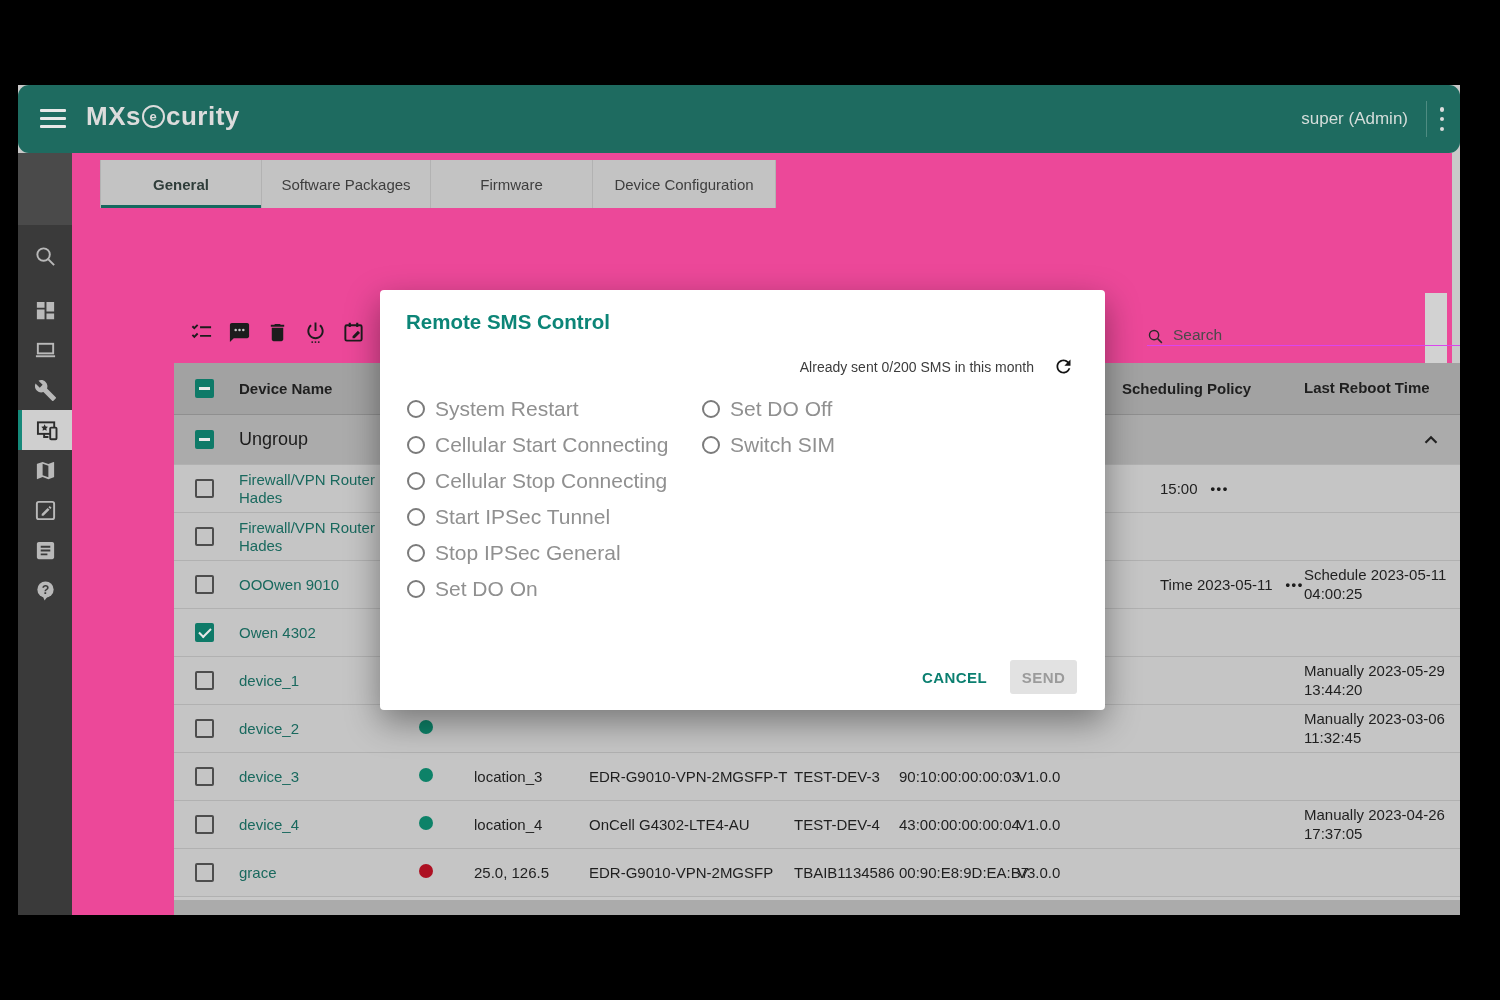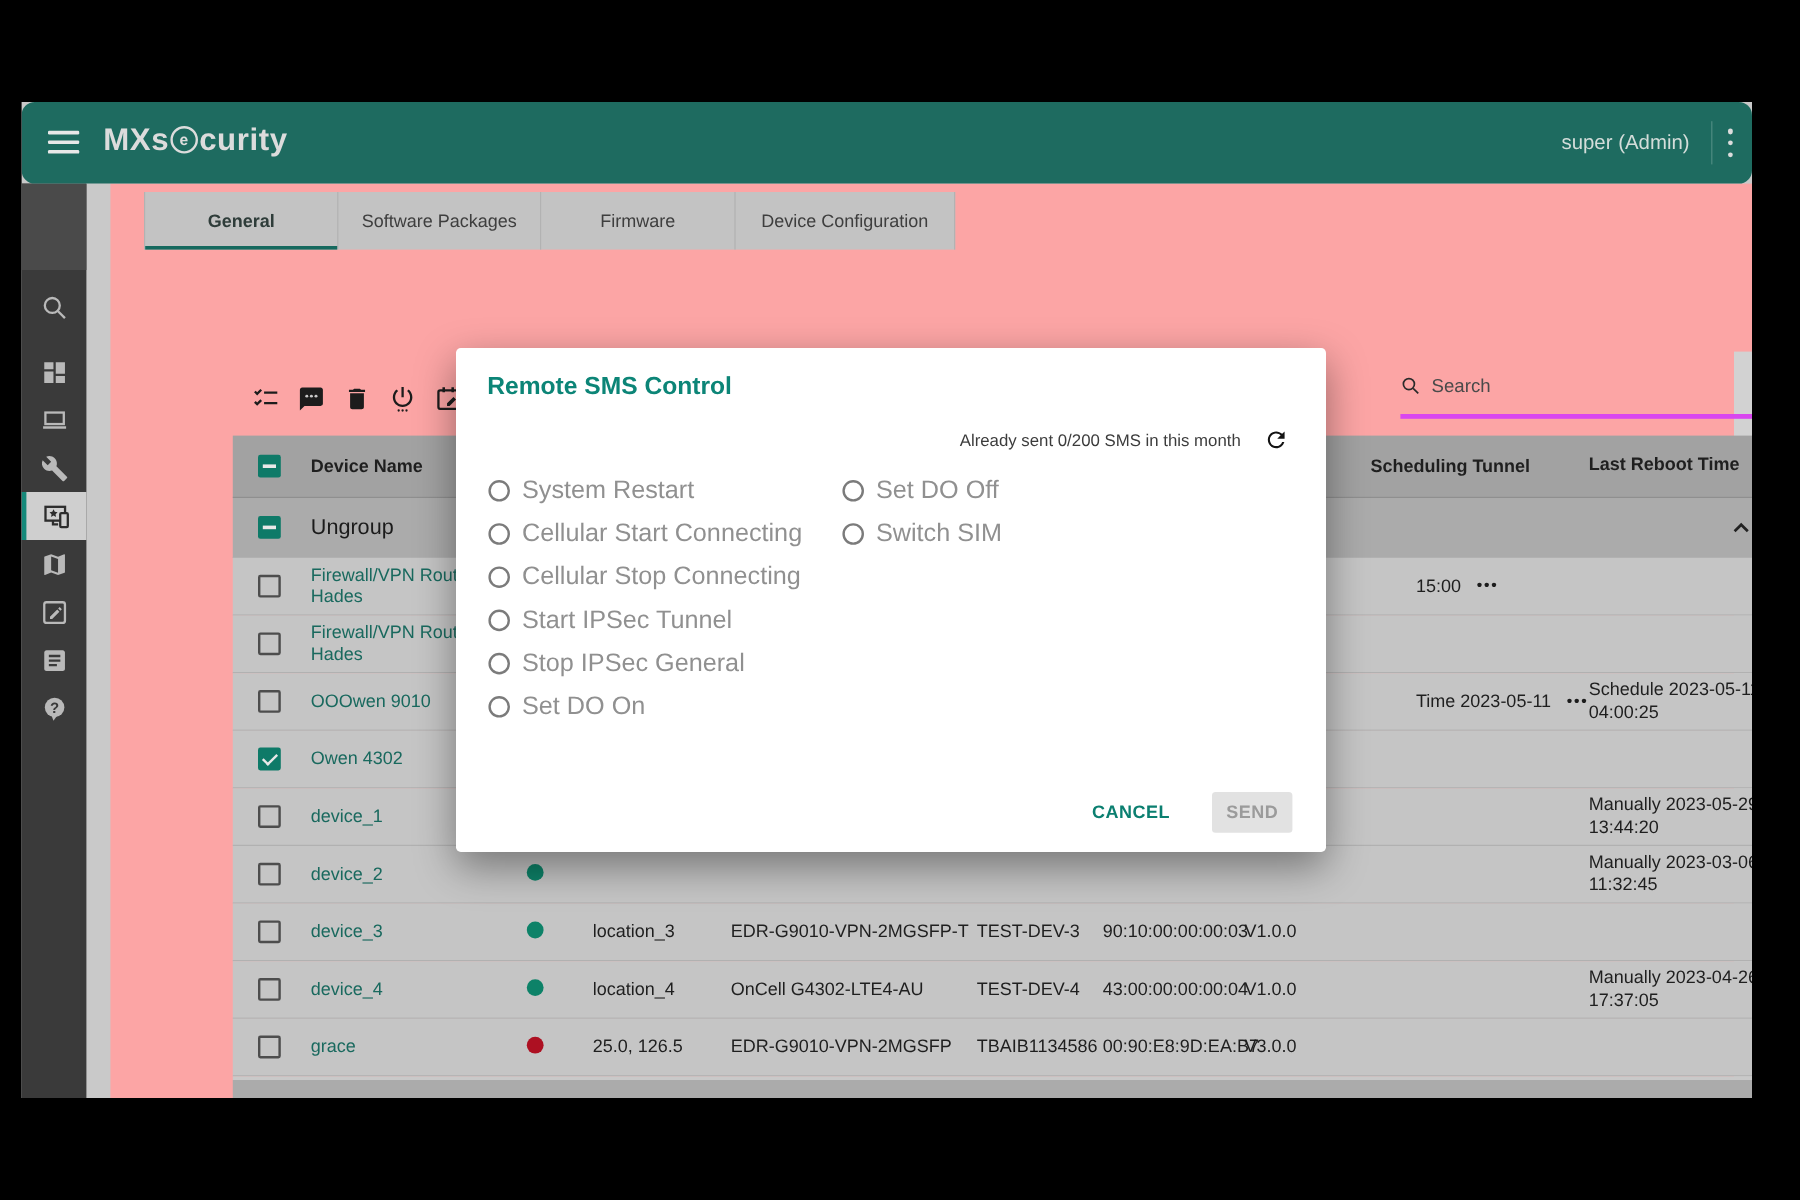--- a/index.html
+++ b/index.html
@@ -20,39 +20,39 @@
   .kebab i{width:4.5px;height:4.5px;border-radius:50%;background:#dcdcdc;}
 
   
   .sidebar{position:absolute;left:0;top:68px;width:54px;height:762px;background:#3a3a3a;z-index:4;}
   .side-search-bg{position:absolute;left:0;top:0;width:54px;height:72px;background:#4a4a4a;}
   .side-item{position:absolute;left:0;width:54px;height:40px;display:flex;align-items:center;justify-content:center;color:#b9b9b9;cursor:pointer;}
   .side-item svg{width:23px;height:23px;}
   .side-item.active{background:#cfcfcf;color:#2d2d2d;border-left:4px solid #15897a;width:50px;}
 
   
-  .content{position:absolute;left:54px;top:68px;width:1380px;height:762px;background:#fca5a5;margin-left:20px;}
+  .content{position:absolute;left:54px;top:68px;width:1380px;height:762px;background:#ec4899;}
   .scroll-track{position:absolute;right:5px;top:140px;bottom:0;width:22px;background:#d2d2d2;}
 
   
   .tabs{position:absolute;left:28px;top:7px;height:48px;display:flex;background:#c3c3c3;}
   .tab{height:48px;display:flex;align-items:center;justify-content:center;font-size:15px;color:#3e3e3e;
     border-right:1px solid #b2b2b2;box-sizing:border-box;cursor:pointer;position:relative;}
   .tab:first-child{border-left:1px solid #b2b2b2;}
   .tab.active{color:#2f3d3a;font-weight:700;}
   .tab.active::after{content:"";position:absolute;left:0;bottom:0;width:100%;height:3px;background:#15695e;}
 
   
   .toolbar-icons{position:absolute;left:110px;top:160px;display:flex;}
   .tool-btn{width:38px;height:38px;display:flex;align-items:center;justify-content:center;background:none;border:none;cursor:pointer;color:#1c1c1c;padding:0;}
   .tool-btn svg{width:23px;height:23px;}
   .chips{position:absolute;left:398px;top:163px;display:flex;gap:33px;}
   .chip{height:32px;display:flex;align-items:center;padding:0 15px;border-radius:16px;background:#b7cec8;
     color:#15675c;font-size:13.5px;font-weight:700;cursor:pointer;}
-  .search-box{position:absolute;left:1075px;top:160px;width:324px;height:32px;border-bottom:4px solid #d946ef;display:flex;align-items:flex-start;cursor:text;}
+  .search-box{position:absolute;left:1075px;top:160px;width:324px;height:32px;border-bottom:1px solid #d946ef;display:flex;align-items:flex-end;cursor:text;}
   .search-box svg{width:17px;height:17px;color:#2a2a2a;margin-right:7px;}
   .search-box input{border:none;background:transparent;outline:none;font-size:15.5px;color:#3c3c3c;width:280px;
     font-family:"Liberation Sans","DejaVu Sans",sans-serif;}
   .search-box input::placeholder{color:#4a4a4a;opacity:1;}
 
   
   .table{position:absolute;left:102px;top:210px;width:1298px;}
   .trow{display:flex;align-items:center;box-sizing:border-box;border-bottom:1px solid #b1b1b1;background:#c5c5c5;height:48px;cursor:pointer;}
   .thead{height:52px;background:#a2a2a2;font-weight:700;color:#161616;border-bottom:1px solid #8f8f8f;}
   .grow{height:50px;background:#ababab;}
@@ -90,21 +90,21 @@
   .modal-title{position:absolute;left:26px;top:20px;font-size:20.5px;font-weight:600;color:#0c8577;}
   .quota-row{position:absolute;right:31px;top:66px;display:flex;align-items:center;gap:19px;}
   .quota-text{font-size:14px;color:#3c3c3c;}
   .quota-refresh{width:21px;height:21px;color:#141414;cursor:pointer;}
   .opt-col{position:absolute;top:108px;}
   .opt-col.left{left:27px;}
   .opt-col.right{left:322px;}
   .opt{display:flex;align-items:center;height:22px;margin-bottom:14px;cursor:pointer;}
   .radio{width:18px;height:18px;border:2px solid #7b7b7b;border-radius:50%;box-sizing:border-box;margin-right:10px;flex:none;}
   .opt span{font-size:21px;color:#909090;text-align:center;}
-  .modal-actions{position:absolute;right:28px;bottom:16px;display:flex;align-items:center;gap:25px;}
+  .modal-actions{position:absolute;right:28px;bottom:16px;display:flex;align-items:center;gap:13px;}
   .btn-cancel{background:none;border:none;color:#0b7f70;font-size:15px;font-weight:700;letter-spacing:.4px;cursor:pointer;padding:8px 10px;
     font-family:"Liberation Sans","DejaVu Sans",sans-serif;}
   .btn-send{background:#e2e2e2;border:none;color:#9b9b9b;font-size:15px;font-weight:700;letter-spacing:.4px;border-radius:3px;
     width:67px;height:34px;cursor:default;font-family:"Liberation Sans","DejaVu Sans",sans-serif;}
 </style>
 </head>
 <body>
 
 <div class="stage">
   <div class="app">
@@ -303,21 +303,21 @@
             <div class="c-check">
               <div class="cb indeterminate"></div>
             </div>
             <div class="c-name">Device Name</div>
             <div class="c-status">Status</div>
             <div class="c-loc"></div>
             <div class="c-model"></div>
             <div class="c-serial"></div>
             <div class="c-mac"></div>
             <div class="c-ver"></div>
-            <div class="c-sched">Scheduling Tunnel</div>
+            <div class="c-sched">Scheduling Policy</div>
             <div class="c-last">Last Reboot Time</div>
           </div>
           <div class="trow grow">
             <div class="c-check">
               <div class="cb indeterminate"></div>
             </div>
             <div class="c-name"><span class="group-name">Ungroup</span></div>
             <span class="chev"><svg viewBox="0 0 24 24">
                 <path fill="none" stroke="currentColor" stroke-width="2.4" d="M6 15l6-6 6 6"></path>
               </svg></span>

